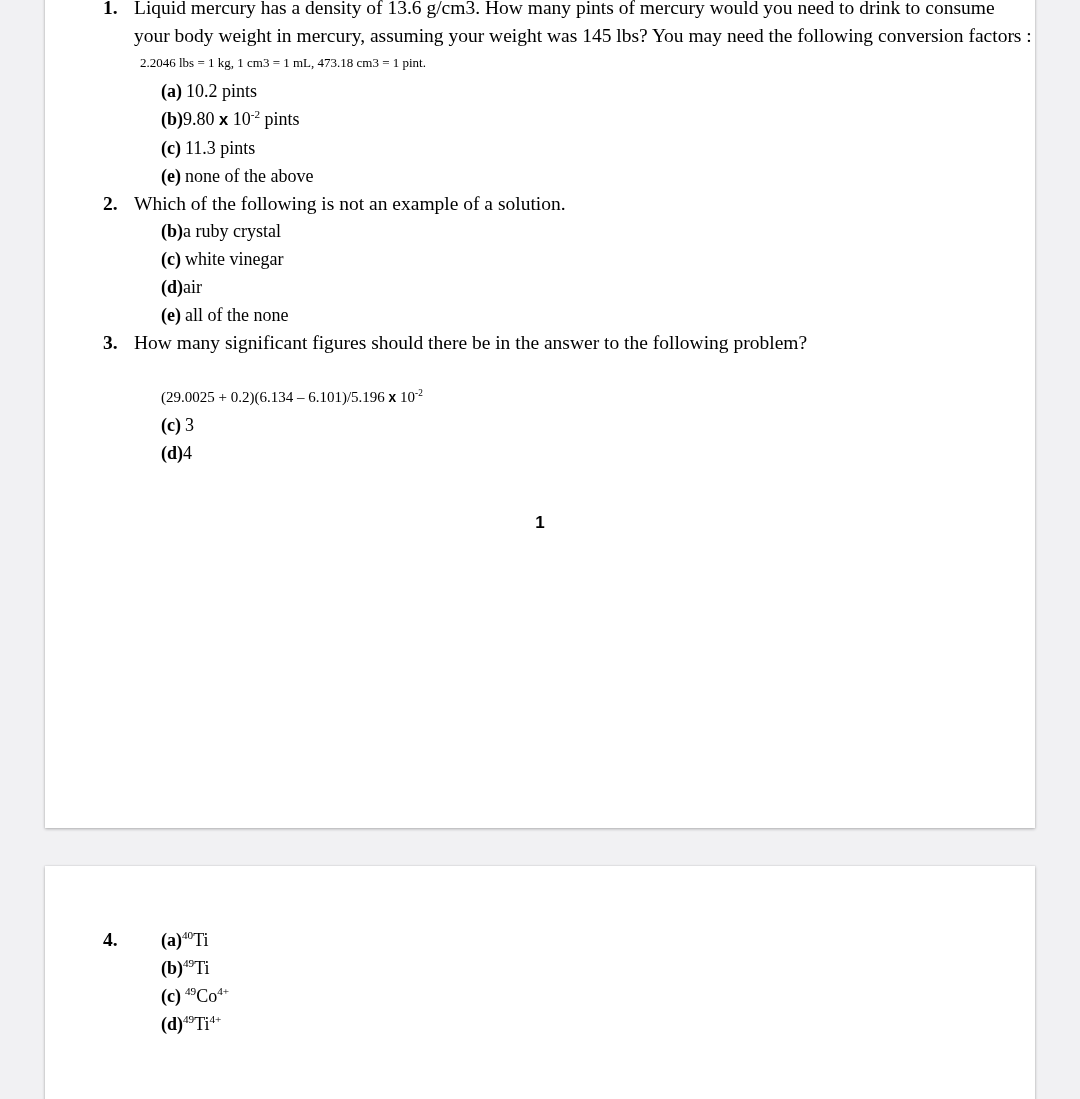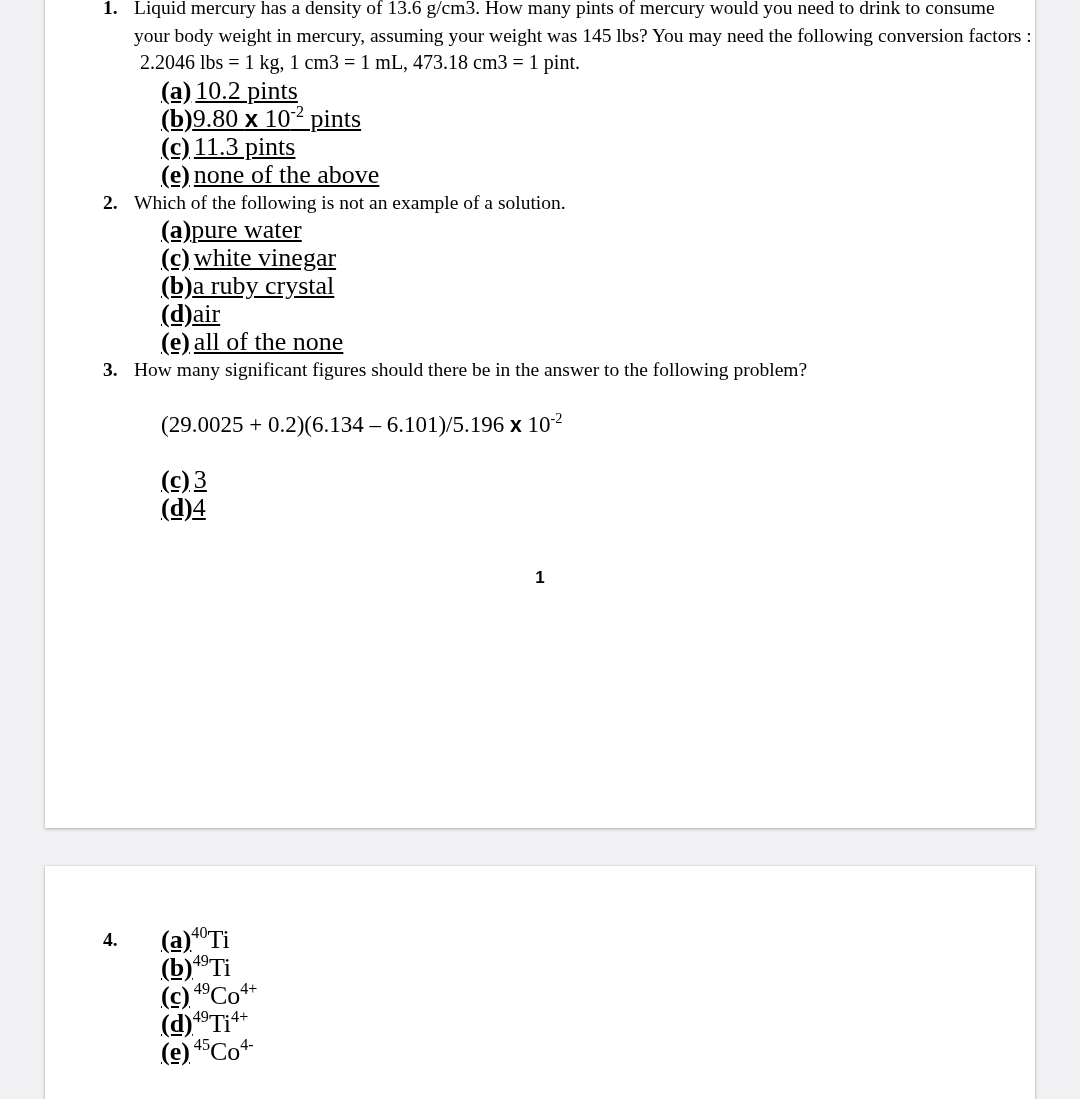--- a/index.html
+++ b/index.html
@@ -57,41 +57,39 @@
     font-weight: bold;
     font-size: 19.5px;
     line-height: 27.5px;
   }
   .q-text {
     font-size: 19.5px;
     line-height: 27.5px;
     text-align: left;
   }
   .q-sub {
-    font-size: 20px;
+    font-size: 13px;
     line-height: 27.5px;
     padding-left: 6px;
   }
   .q-formula {
-    font-size: 23px;
+    font-size: 15px;
     line-height: 27.5px;
     padding-left: 27px;
     margin-top: 27px;
-    margin-bottom: 28px;
   }
   .options {
     list-style: none;
     margin: 0;
     padding: 0 0 0 27px;     
   }
   .option {
-    font-size: 26px;
+    font-size: 18px;
     line-height: 28px;
     white-space: nowrap;
-    text-decoration: underline;
   }
   .opt-label {
     font-weight: bold;
   }
   .opt-gap {
     display: inline-block;
     width: 4px;
   }
   sup {
     font-size: 0.62em;
@@ -142,27 +140,24 @@
               <span class="opt-label">(e)</span><span class="opt-gap"></span><span>none of the above</span>
             </li>
           </ul>
         </li>
 
         <li class="question">
           <span class="q-num">2.</span>
           <div class="q-text">Which of the following is not an example of a solution.</div>
           <ul class="options">
             <li class="option">
-              <span class="opt-label">(a)</span><span>pure water</span>
+              <span class="opt-label">(b)</span><span>a ruby crystal</span>
             </li>
             <li class="option">
               <span class="opt-label">(c)</span><span class="opt-gap"></span><span>white vinegar</span>
-            </li>
-            <li class="option">
-              <span class="opt-label">(b)</span><span>a ruby crystal</span>
             </li>
             <li class="option">
               <span class="opt-label">(d)</span><span>air</span>
             </li>
             <li class="option">
               <span class="opt-label">(e)</span><span class="opt-gap"></span><span>all of the none</span>
             </li>
           </ul>
         </li>
 
@@ -196,23 +191,20 @@
             </li>
             <li class="option">
               <span class="opt-label">(b)</span><span class="isotope"><sup>49</sup><span>Ti</span><sup></sup></span>
             </li>
             <li class="option">
               <span class="opt-label">(c)</span><span class="opt-gap"></span><span class="isotope"><sup>49</sup><span>Co</span><sup>4+</sup></span>
             </li>
             <li class="option">
               <span class="opt-label">(d)</span><span class="isotope"><sup>49</sup><span>Ti</span><sup>4+</sup></span>
             </li>
-            <li class="option">
-              <span class="opt-label">(e)</span><span class="opt-gap"></span><span class="isotope"><sup>45</sup><span>Co</span><sup>4-</sup></span>
-            </li>
           </ul>
         </li>
       </ol>
 
     </div>
   </div>
 
 </div>
 
 </body></html>

